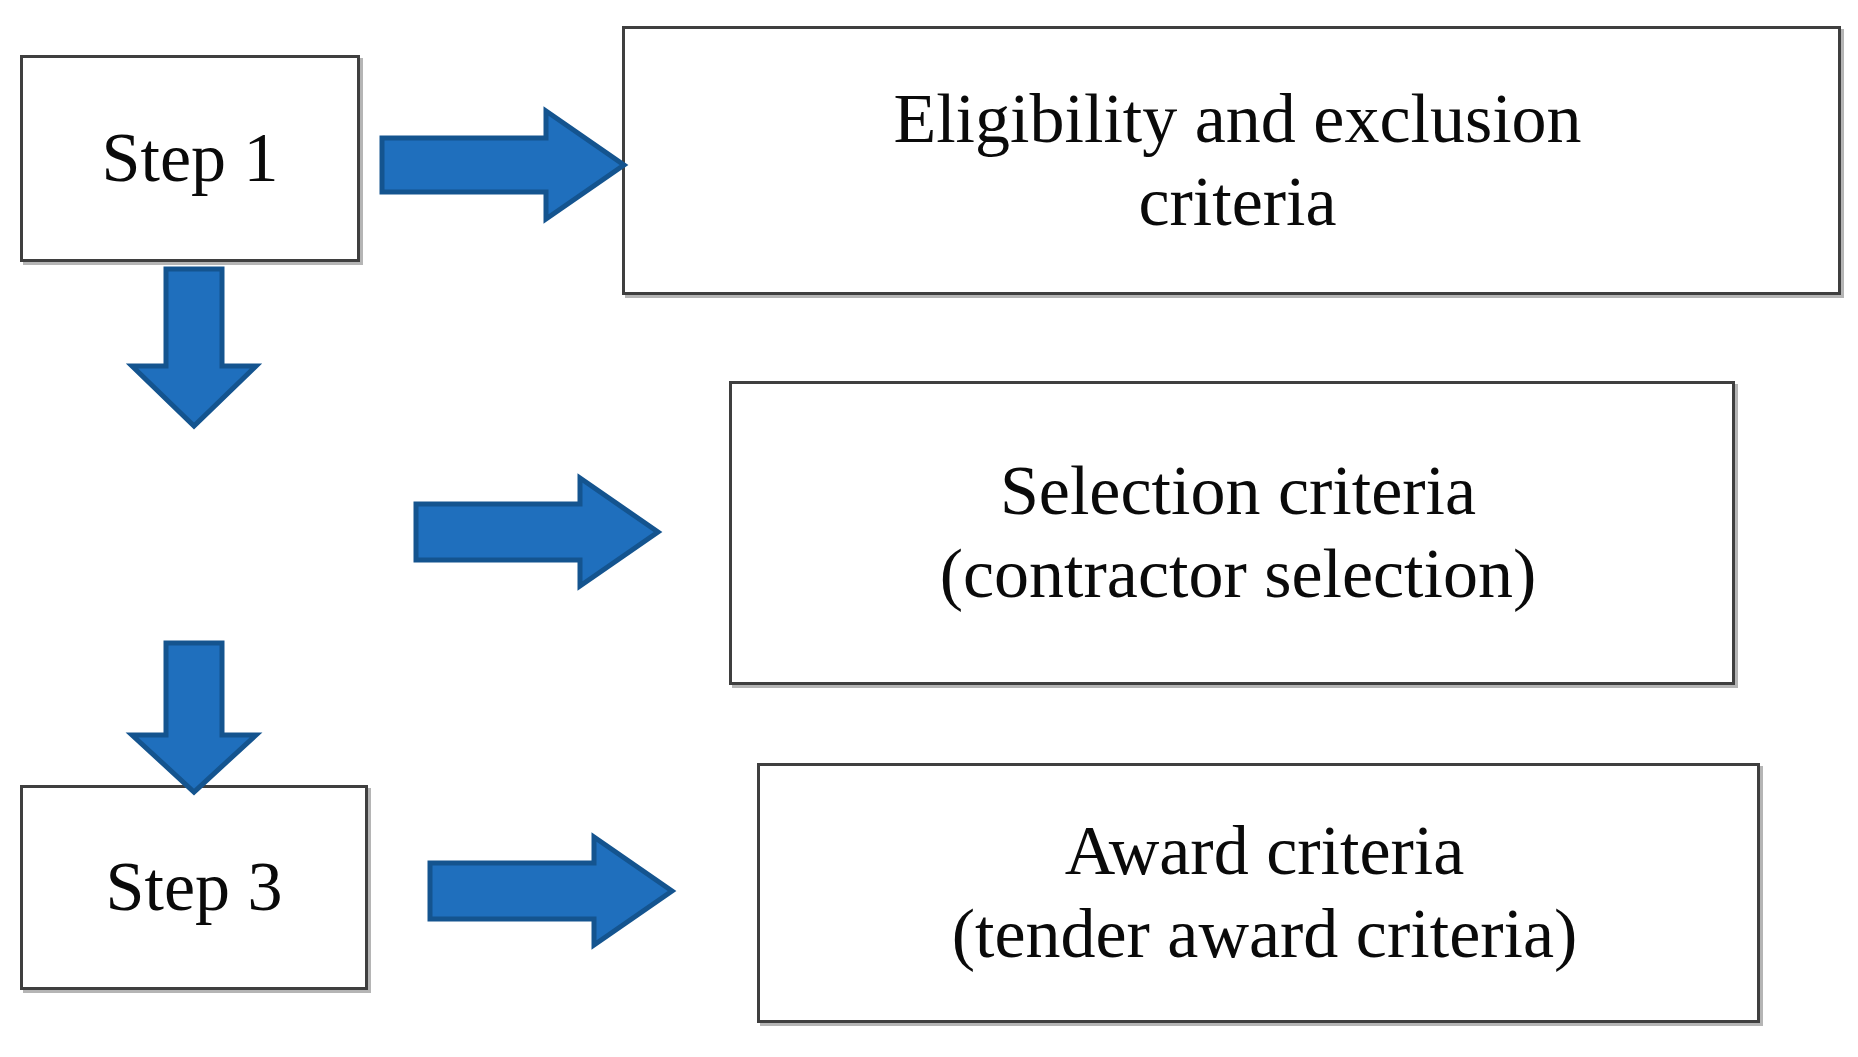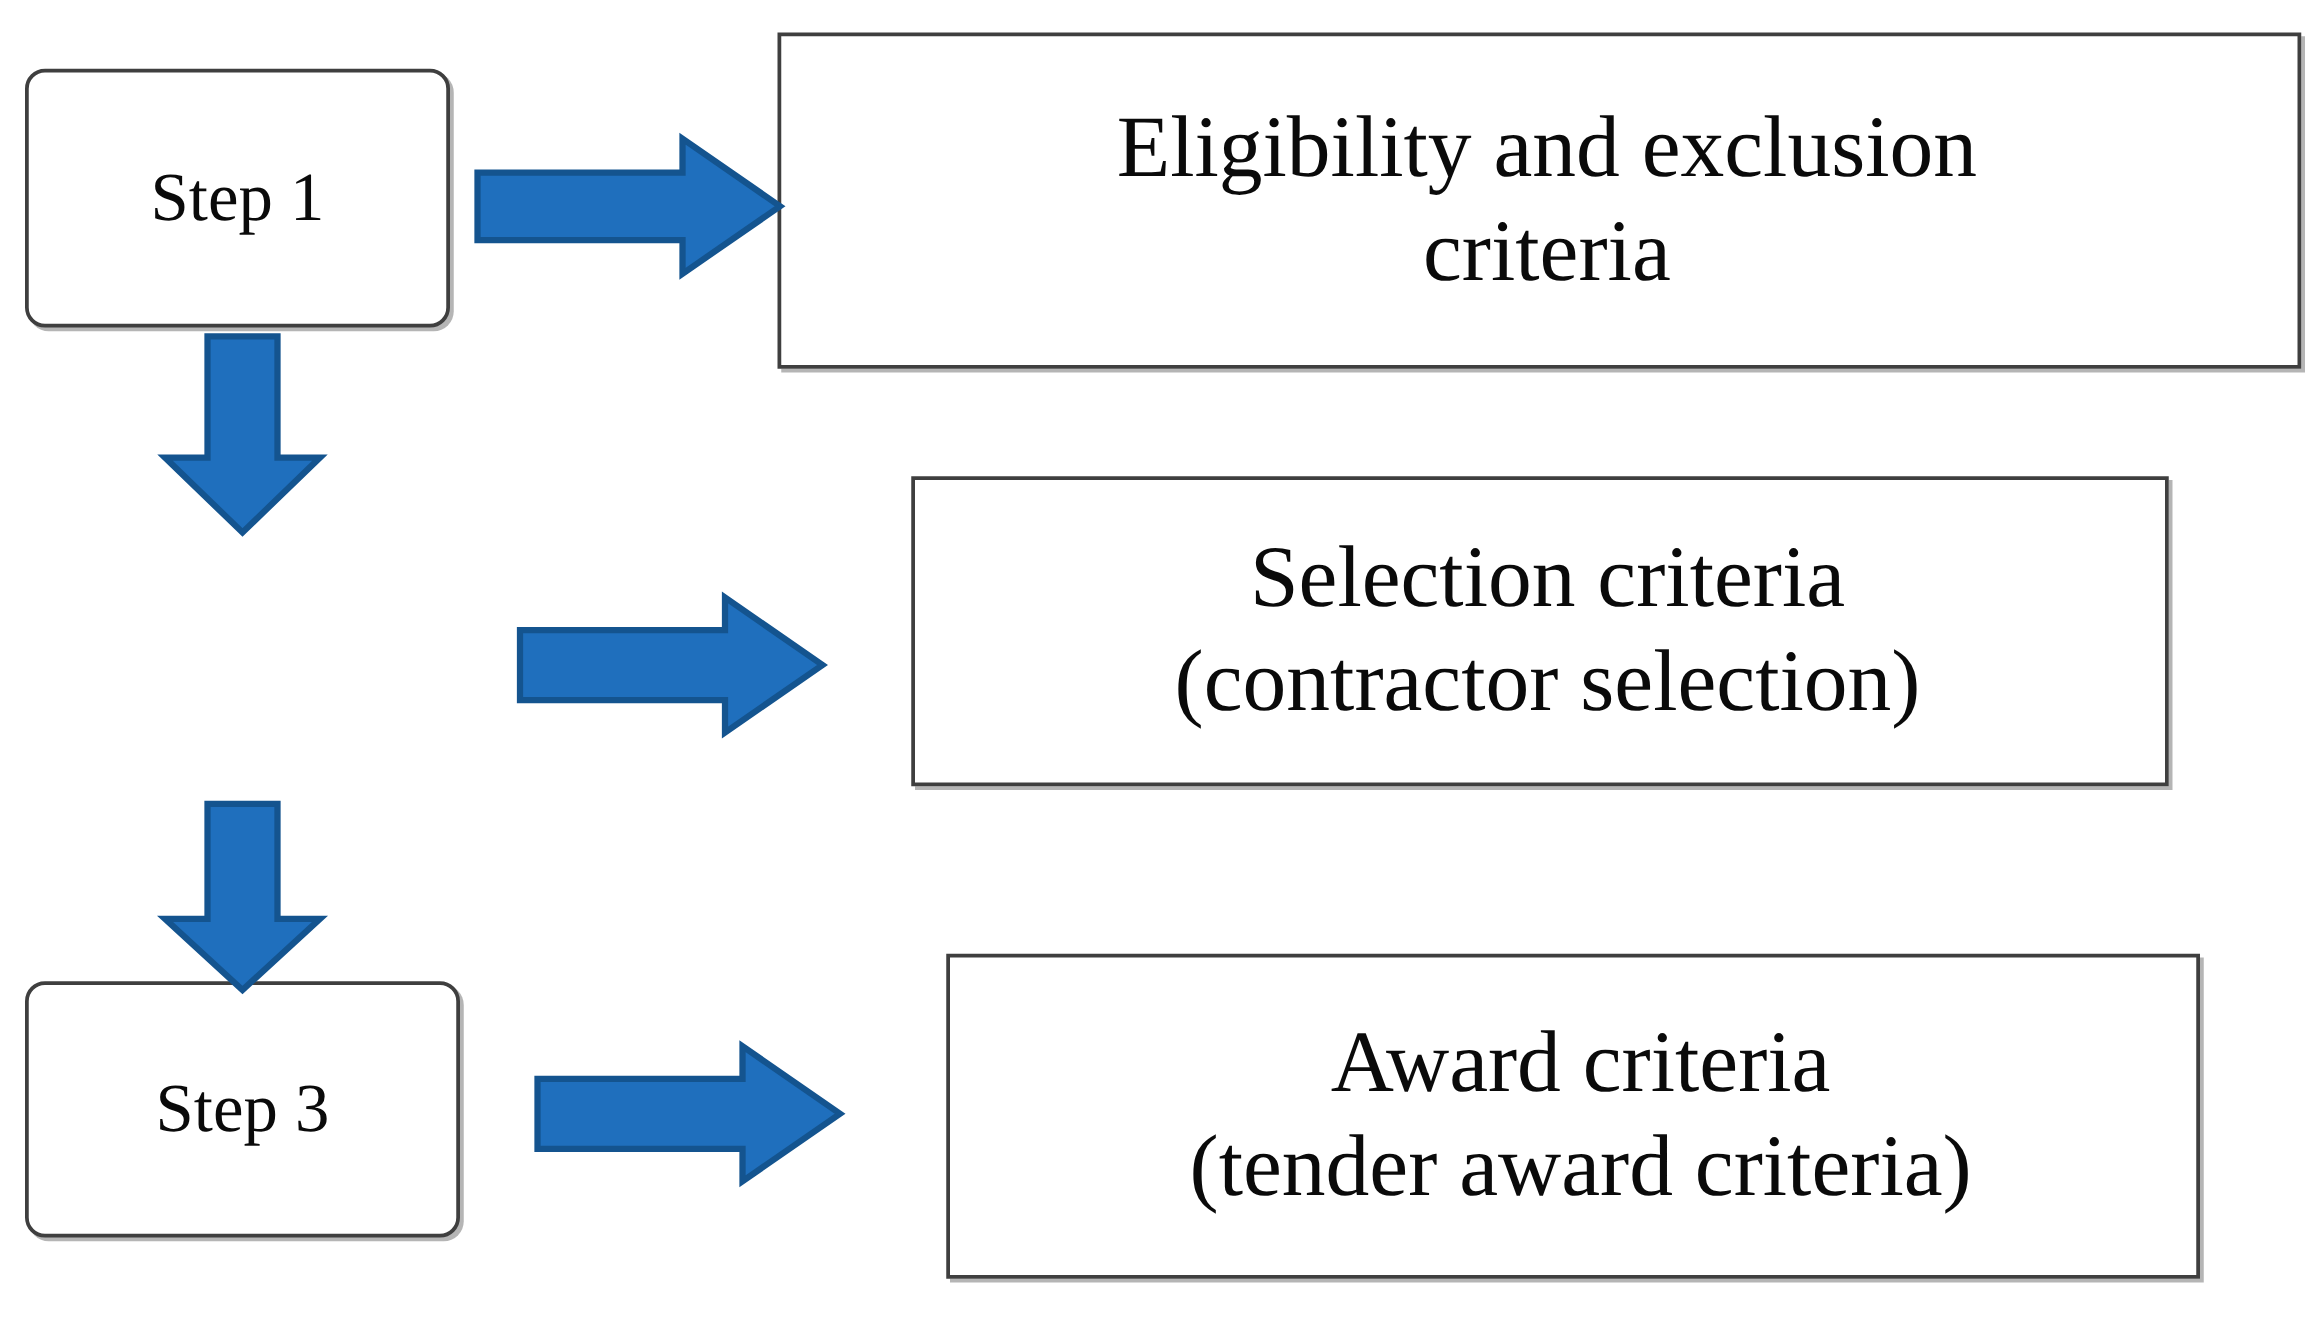--- a/index.html
+++ b/index.html
@@ -28,22 +28,21 @@
     align-items: center;
     justify-content: center;
     text-align: center;
     color: #0a0a0a;
     font-family: "Liberation Serif", "DejaVu Serif", serif;
     line-height: 1.18;
     white-space: pre-line;
     user-select: none;
   }
   .step-box {
-    font-size: 55px;
-    border-radius: 16px;
+    font-size: 70px;
   }
   .detail-box {
     font-size: 70px;
     padding-left: 12px;
   }
   .arrow {
     position: absolute;
     display: block;
   }
   .arrow svg {
@@ -69,21 +68,21 @@
 
   <div class="box step-box" style="left:20px; top:785px; width:348px; height:205px;justify-content:center;">
     <span>Step 3</span>
   </div>
 
   <div class="box detail-box" style="left:622px; top:26px; width:1219px; height:269px;">
     <span>Eligibility and exclusion
 criteria</span>
   </div>
 
-  <div class="box detail-box" style="left:729px; top:381px; width:1006px; height:248px;">
+  <div class="box detail-box" style="left:729px; top:381px; width:1006px; height:304px;">
     <span>Selection criteria
 (contractor selection)</span>
   </div>
 
   <div class="box detail-box" style="left:757px; top:763px; width:1003px; height:260px;text-align:center;">
     <span>Award criteria
 (tender award criteria)</span>
   </div>
 
   <div class="arrow" style="left:378px; top:105px; width:250px; height:120px;">

